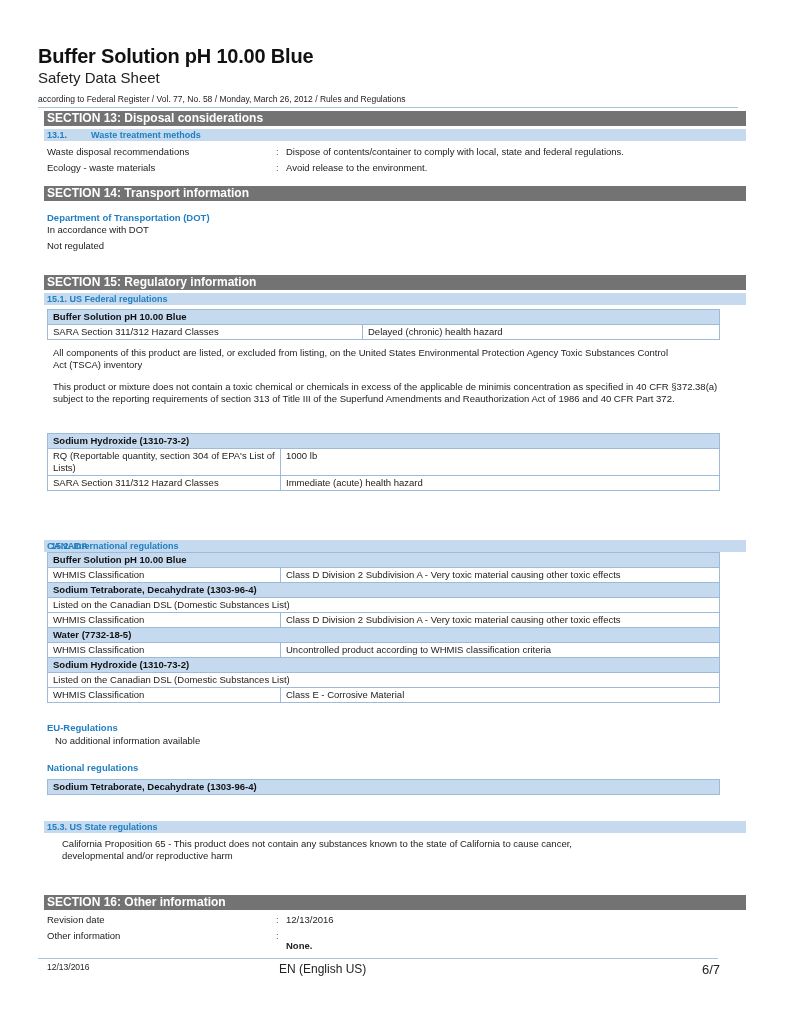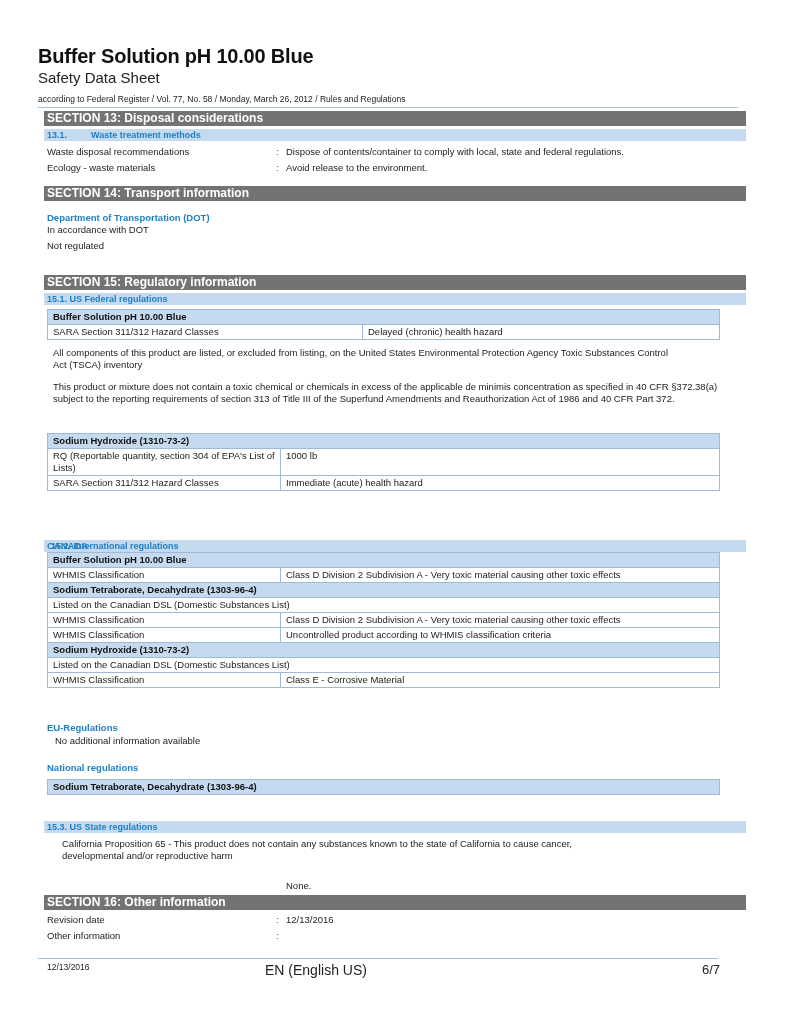--- a/index.html
+++ b/index.html
@@ -48,21 +48,21 @@
       border: 1px solid #9dbbd8; padding: 1px 5px; height: 15px; vertical-align: top; line-height: 12px;
     }
     table.reg td.th {
       background: #c5d9ef; font-weight: bold; color: #111;
     }
     table.reg td.c1 { width: 233px; }
 
     
     .footer-rule { left: 38px; top: 958px; width: 680px; height: 1px; background: #a8c4d6; }
     .footer-date { left: 47px; top: 962px; font-size: 8.5px; color: #222; }
-    .footer-lang { left: 265px; top: 962px; font-size: 14px; color: #222; }
+    .footer-lang { left: 279px; top: 962px; font-size: 12px; color: #222; }
     .footer-page { left: 702px; top: 962px; font-size: 13px; color: #222; }
   </style>
 </head>
 <body>
 
 <div class="abs doc-title">Buffer Solution pH 10.00 Blue</div>
 <div class="abs doc-subtitle">Safety Data Sheet</div>
 <div class="abs doc-regulation">according to Federal Register / Vol. 77, No. 58 / Monday, March 26, 2012 / Rules and Regulations</div>
 <div class="abs header-rule"></div>
 
@@ -132,20 +132,23 @@
         <td class="th" colspan="2">Sodium Tetraborate, Decahydrate (1303-96-4)</td>
       </tr>
   <tr>
     <td colspan="2">Listed on the Canadian DSL (Domestic Substances List)</td>
   </tr>
   <tr>
     <td class="c1">WHMIS Classification</td>
     <td>Class D Division 2 Subdivision A - Very toxic material causing other toxic effects</td>
   </tr>
   <tr>
+        <td class="th" colspan="2">Water (7732-18-5)</td>
+      </tr>
+  <tr>
     <td class="c1">WHMIS Classification</td>
     <td>Uncontrolled product according to WHMIS classification criteria</td>
   </tr>
   <tr>
         <td class="th" colspan="2">Sodium Hydroxide (1310-73-2)</td>
       </tr>
   <tr>
     <td colspan="2">Listed on the Canadian DSL (Domestic Substances List)</td>
   </tr>
   <tr>
@@ -169,18 +172,18 @@
 
 <div class="sub-bar" style="top:821px;">15.3. US State regulations</div>
 <div class="text" style="left:62px; top:838px; width:570px;">California Proposition 65 - This product does not contain any substances known to the state of California to cause cancer, developmental and/or reproductive harm</div>
 
 <div class="section-bar" style="top:895px;">SECTION 16: Other information</div>
 <div class="kv-label" style="top:914px;">Revision date</div>
 <div class="kv-colon" style="top:914px;">:</div>
 <div class="kv-value" style="top:914px;">12/13/2016</div>
 <div class="kv-label" style="top:930px;">Other information</div>
 <div class="kv-colon" style="top:930px;">:</div>
-<div class="kv-value" style="top:880px;">None.</div>
+<div class="kv-value" style="top:940px;font-weight:bold;">None.</div>
 
 <div class="abs footer-rule"></div>
 <div class="abs footer-date">12/13/2016</div>
 <div class="abs footer-lang">EN (English US)</div>
 <div class="abs footer-page">6/7</div>
 
 </body></html>

